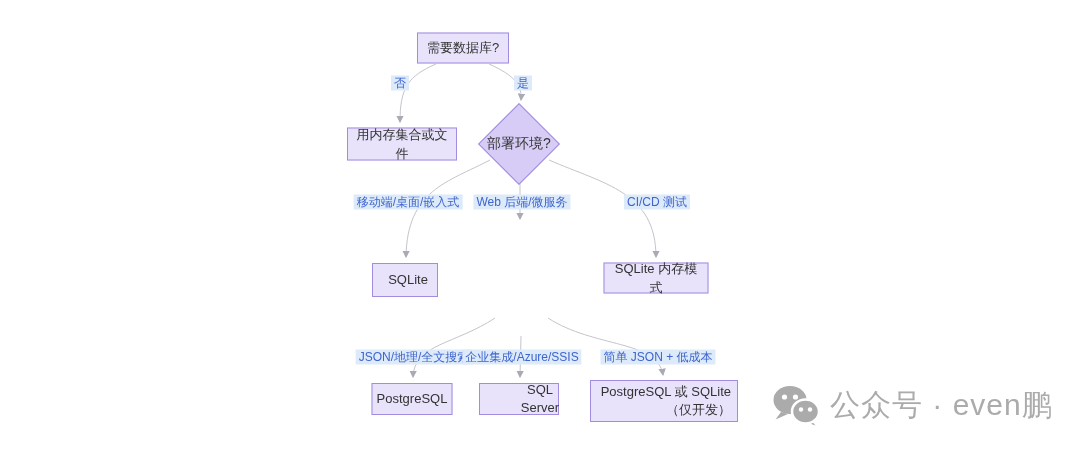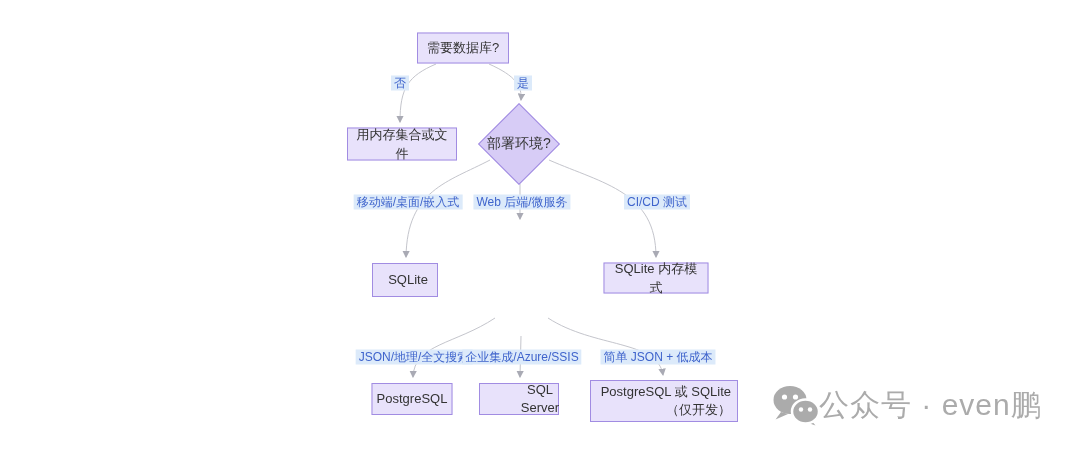--- a/index.html
+++ b/index.html
@@ -75,20 +75,21 @@
     white-space:nowrap;
     padding:0 3px;
     line-height:1.25;
   }
   .watermark{
     position:absolute;
     left:771px;
     top:384px;
     display:flex;
     align-items:center;
+    gap:11px;
     color:var(--watermark);
   }
   .watermark-text{
     font-size:30px;
     letter-spacing:1px;
     white-space:nowrap;
   }
 </style>
 </head>
 <body>

